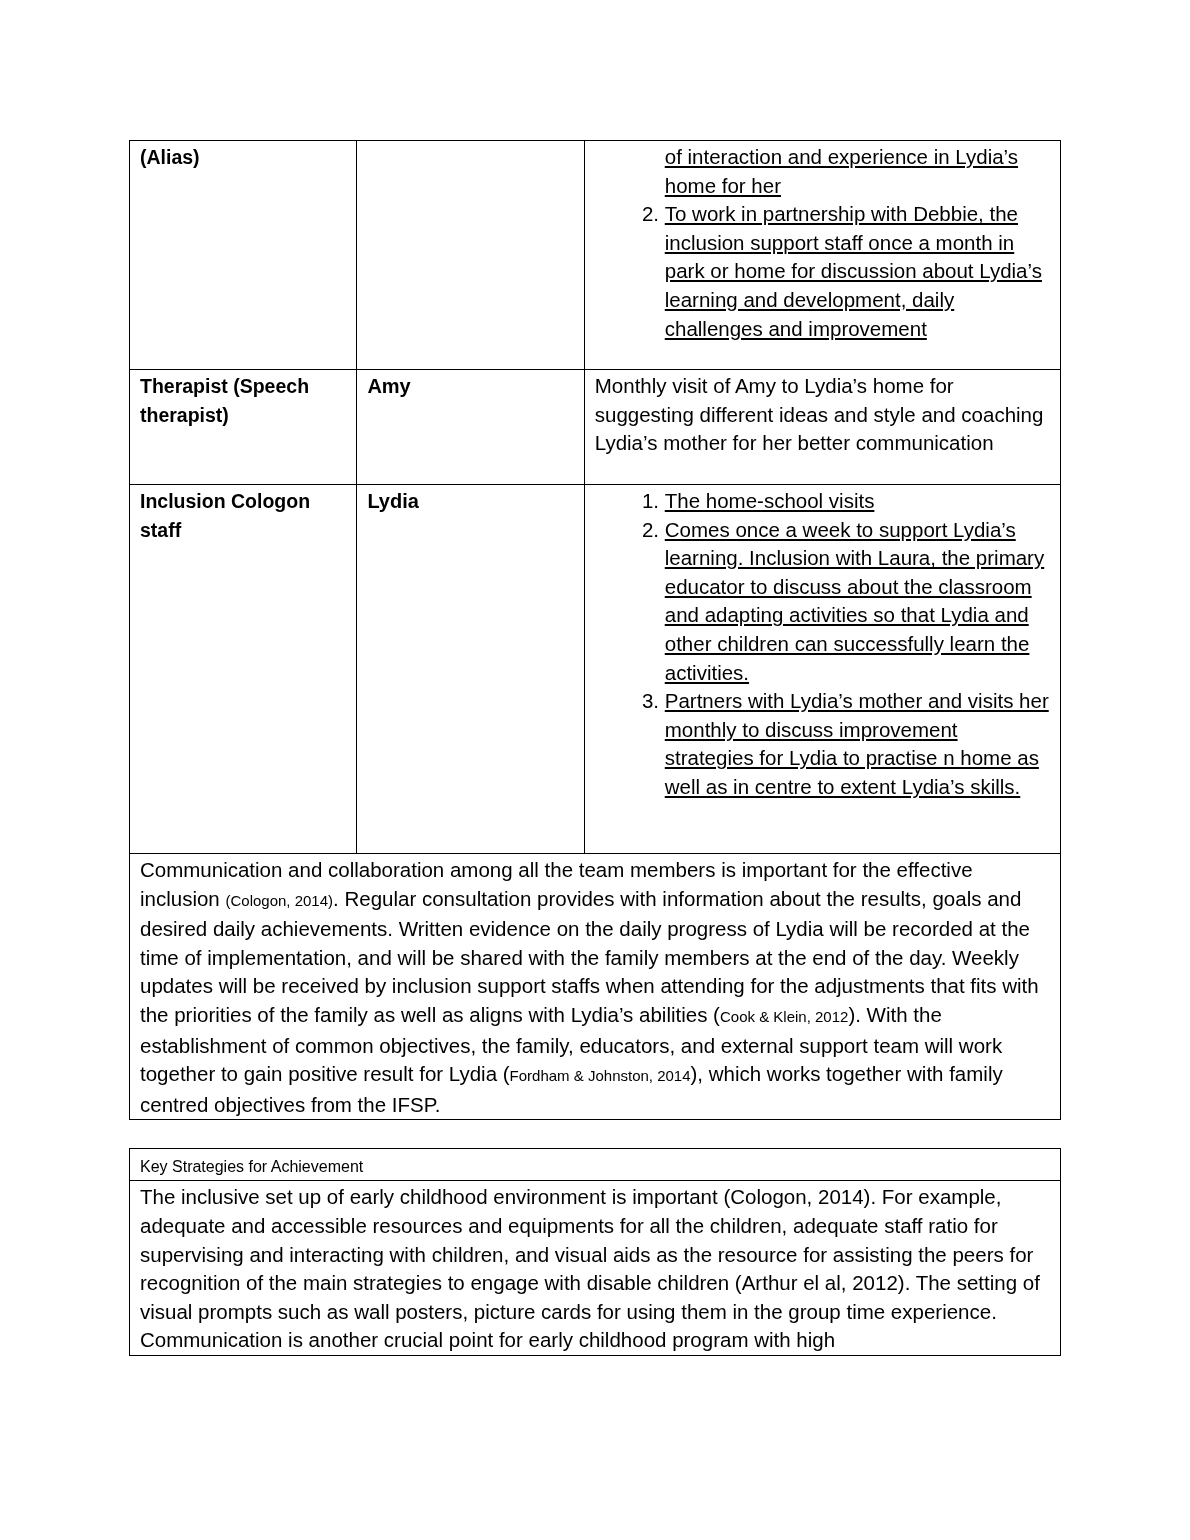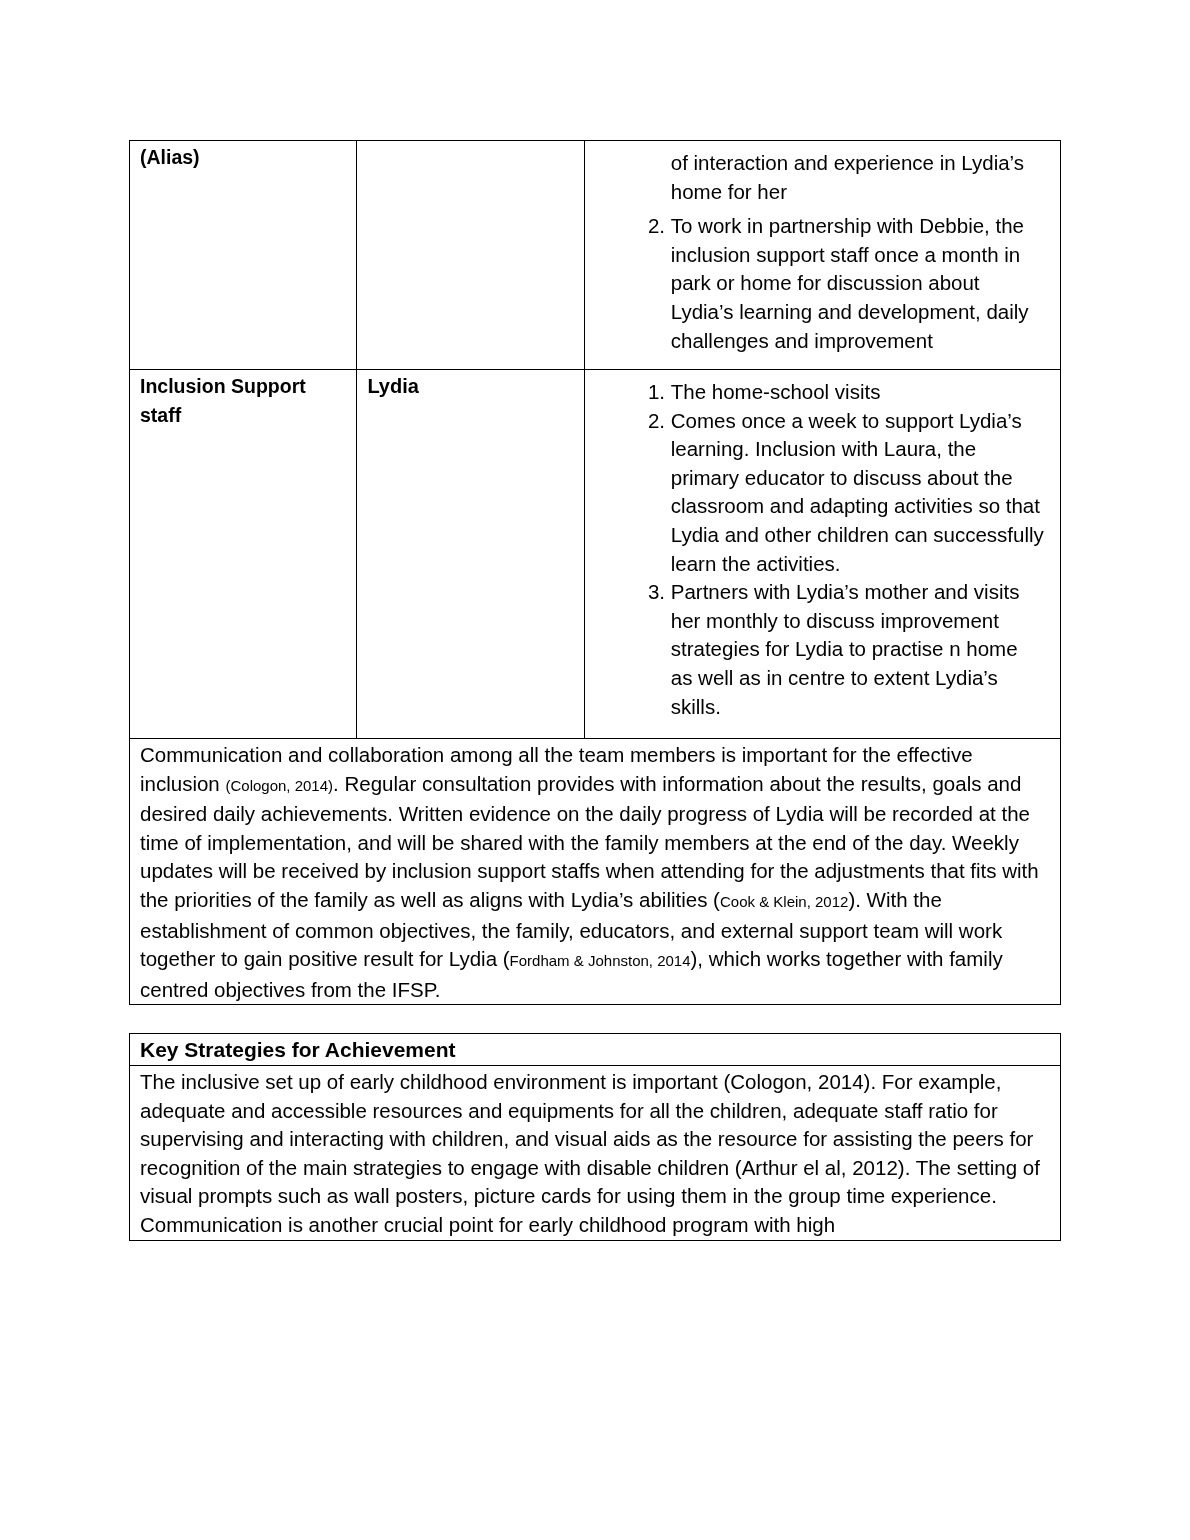--- a/index.html
+++ b/index.html
@@ -5,25 +5,25 @@
   html, body { margin: 0; padding: 0; background: #ffffff; }
   body { width: 1190px; height: 1540px; position: relative; font-family: "Liberation Sans", "DejaVu Sans", sans-serif; color: #000; }
   .page { position: absolute; left: 129px; top: 140px; width: 932px; }
   table { border-collapse: collapse; width: 932px; table-layout: fixed; }
   td { border: 1px solid #000; vertical-align: top; padding: 2px 10px 0 10px; font-size: 20.5px; line-height: 28.6px; }
   .c1 { width: 212px; }
   .c2 { width: 212px; }
   .c3 { width: 444px; }
   .lbl { font-weight: bold; font-size: 19.5px; line-height: 28.6px; }
   .name { font-weight: bold; font-size: 20px; line-height: 26px; display: block; padding-top: 1px; }
-  ol { margin: 6px; padding: 0 0 0 70px; }
+  ol { margin: 0; padding: 0 0 0 70px; text-decoration: underline; }
   ol li { padding-left: 0; }
   ol.cont { list-style: none; }
   .cite { font-size: 15px; }
-  .ks-title { font-weight: bold; font-size: 21px; line-height: 26px; margin-top: 40px; }
+  .ks-title { font-weight: normal; font-size: 16px; line-height: 26px; margin-top: 40px; }
   .spacer { height: 28px; }
   .row-r1 td { height: 226px; }
   .row-r2 td { height: 112px; }
   .row-r3 td { height: 366px; }
   .row-r4 td { height: 26px; }
   .row-r5 td { height: 26px; }
 </style>
 </head>
 <body>
 
@@ -42,22 +42,29 @@
           </td>
       <td>
         <ol class="cont">
           <li>of interaction and experience in Lydia’s home for her</li>
         </ol>
         <ol start="2">
           <li>To work in partnership with Debbie, the inclusion support staff once a month in park or home for discussion about Lydia’s learning and development, daily challenges and improvement</li>
         </ol>
       </td>
     </tr>
+    <tr class="row-r2">
+      <td><span class="lbl">Therapist (Speech therapist)</span></td>
+      <td>
+            <span class="name">Amy</span>
+          </td>
+      <td><span>Monthly visit of Amy to Lydia’s home for suggesting different ideas and style and coaching Lydia’s mother for her better communication</span></td>
+    </tr>
     <tr class="row-r3">
-      <td><span class="lbl">Inclusion Support staff</span></td>
+      <td><span class="lbl">Inclusion Cologon staff</span></td>
       <td>
             <span class="name">Lydia</span>
           </td>
       <td>
         <ol>
           <li>The home-school visits</li>
           <li>Comes once a week to support Lydia’s learning. Inclusion with Laura, the primary educator to discuss about the classroom and adapting activities so that Lydia and other children can successfully learn the activities.</li>
           <li>Partners with Lydia’s mother and visits her monthly to discuss improvement strategies for Lydia to practise n home as well as in centre to extent Lydia’s skills.</li>
         </ol>
       </td>

